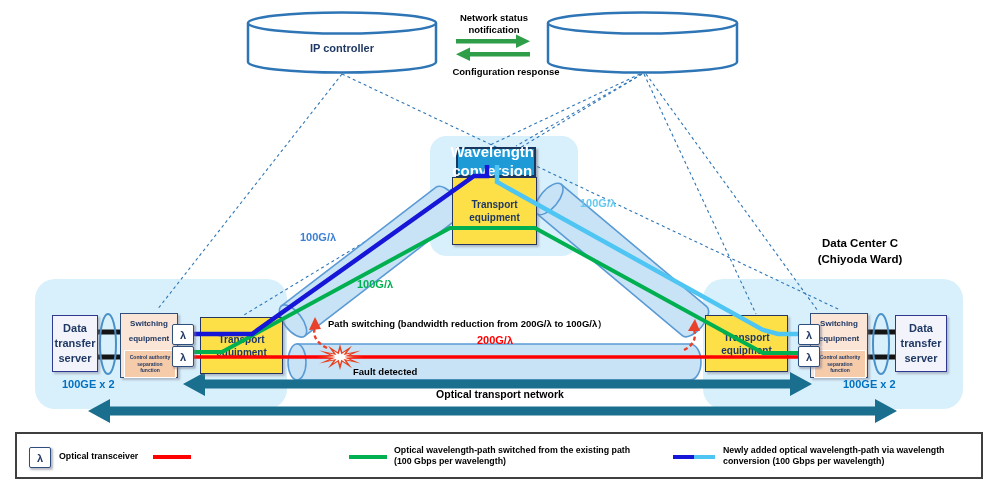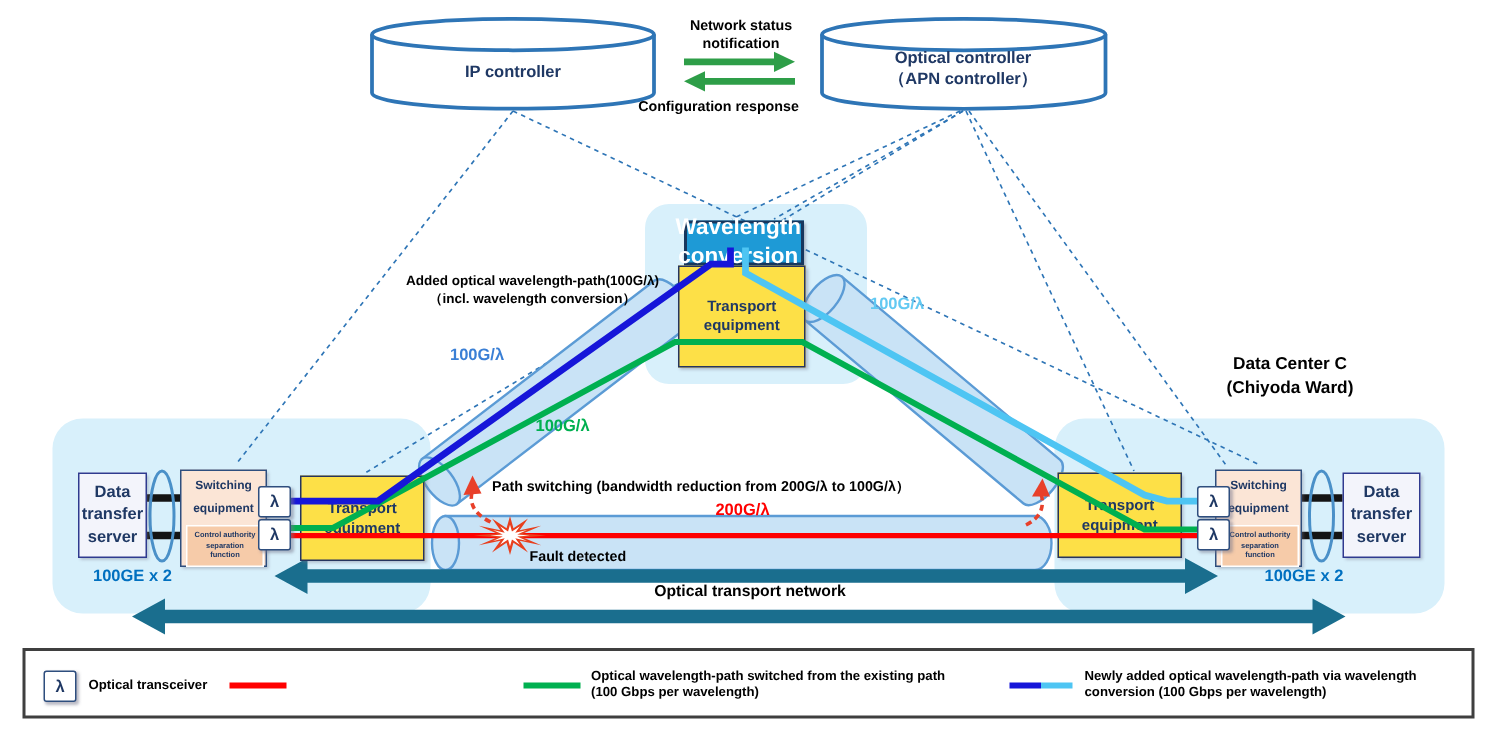--- a/index.html
+++ b/index.html
@@ -173,31 +173,27 @@
     <span>λ</span>
     </div>
   <div class="lambda-box" style="left:798px;top:324px;">
     <span>λ</span>
     </div>
   <div class="lambda-box" style="left:798px;top:346px;">
     <span>λ</span>
     </div>
 
   <div class="lbl ctr-lbl" style="left:262px;top:41px;width:160px;">IP controller</div>
-  <div class="lbl ctr-lbl prewrap" style="left:562px;top:32px;width:160px;">Optical controller
-（APN controller）</div>
   <div class="lbl prewrap" style="left:430px;top:12px;width:128px;text-align:center;font-size:9.5px;line-height:1.3;">Network status
 notification</div>
-  <div class="lbl" style="left:399px;top:66px;width:160px;text-align:center;font-size:9.5px;">Configuration response</div>
+  <div class="lbl" style="left:426px;top:66px;width:160px;text-align:center;font-size:9.5px;">Configuration response</div>
 
   <div class="lbl dc-lbl prewrap" style="left:790px;top:236px;width:140px;text-align:center;">Data Center C
 (Chiyoda Ward)</div>
 
-  <div class="lbl prewrap" style="left:245px;top:181px;width:220px;text-align:center;font-size:9px;line-height:1.35;">Added optical wavelength-path(100G/λ)
-（incl. wavelength conversion）</div>
   <div class="lbl" style="left:328px;top:318px;width:370px;font-size:9.5px;">Path switching (bandwidth reduction from 200G/λ to 100G/λ）</div>
   <div class="lbl" style="left:455px;top:334px;width:80px;text-align:center;font-size:11px;color:#ff0000;">200G/λ</div>
   <div class="lbl" style="left:300px;top:231px;font-size:11px;color:#3a7fd5;">100G/λ</div>
   <div class="lbl" style="left:357px;top:278px;font-size:11px;color:#00b050;">100G/λ</div>
   <div class="lbl" style="left:580px;top:197px;font-size:11px;color:#62c9f2;">100G/λ</div>
   <div class="lbl" style="left:353px;top:366px;font-size:9.5px;">Fault detected</div>
 
   <div class="lbl" style="left:62px;top:378px;font-size:11px;color:#0070c0;">100GE x 2</div>
   <div class="lbl" style="left:843px;top:378px;font-size:11px;color:#0070c0;">100GE x 2</div>
 

